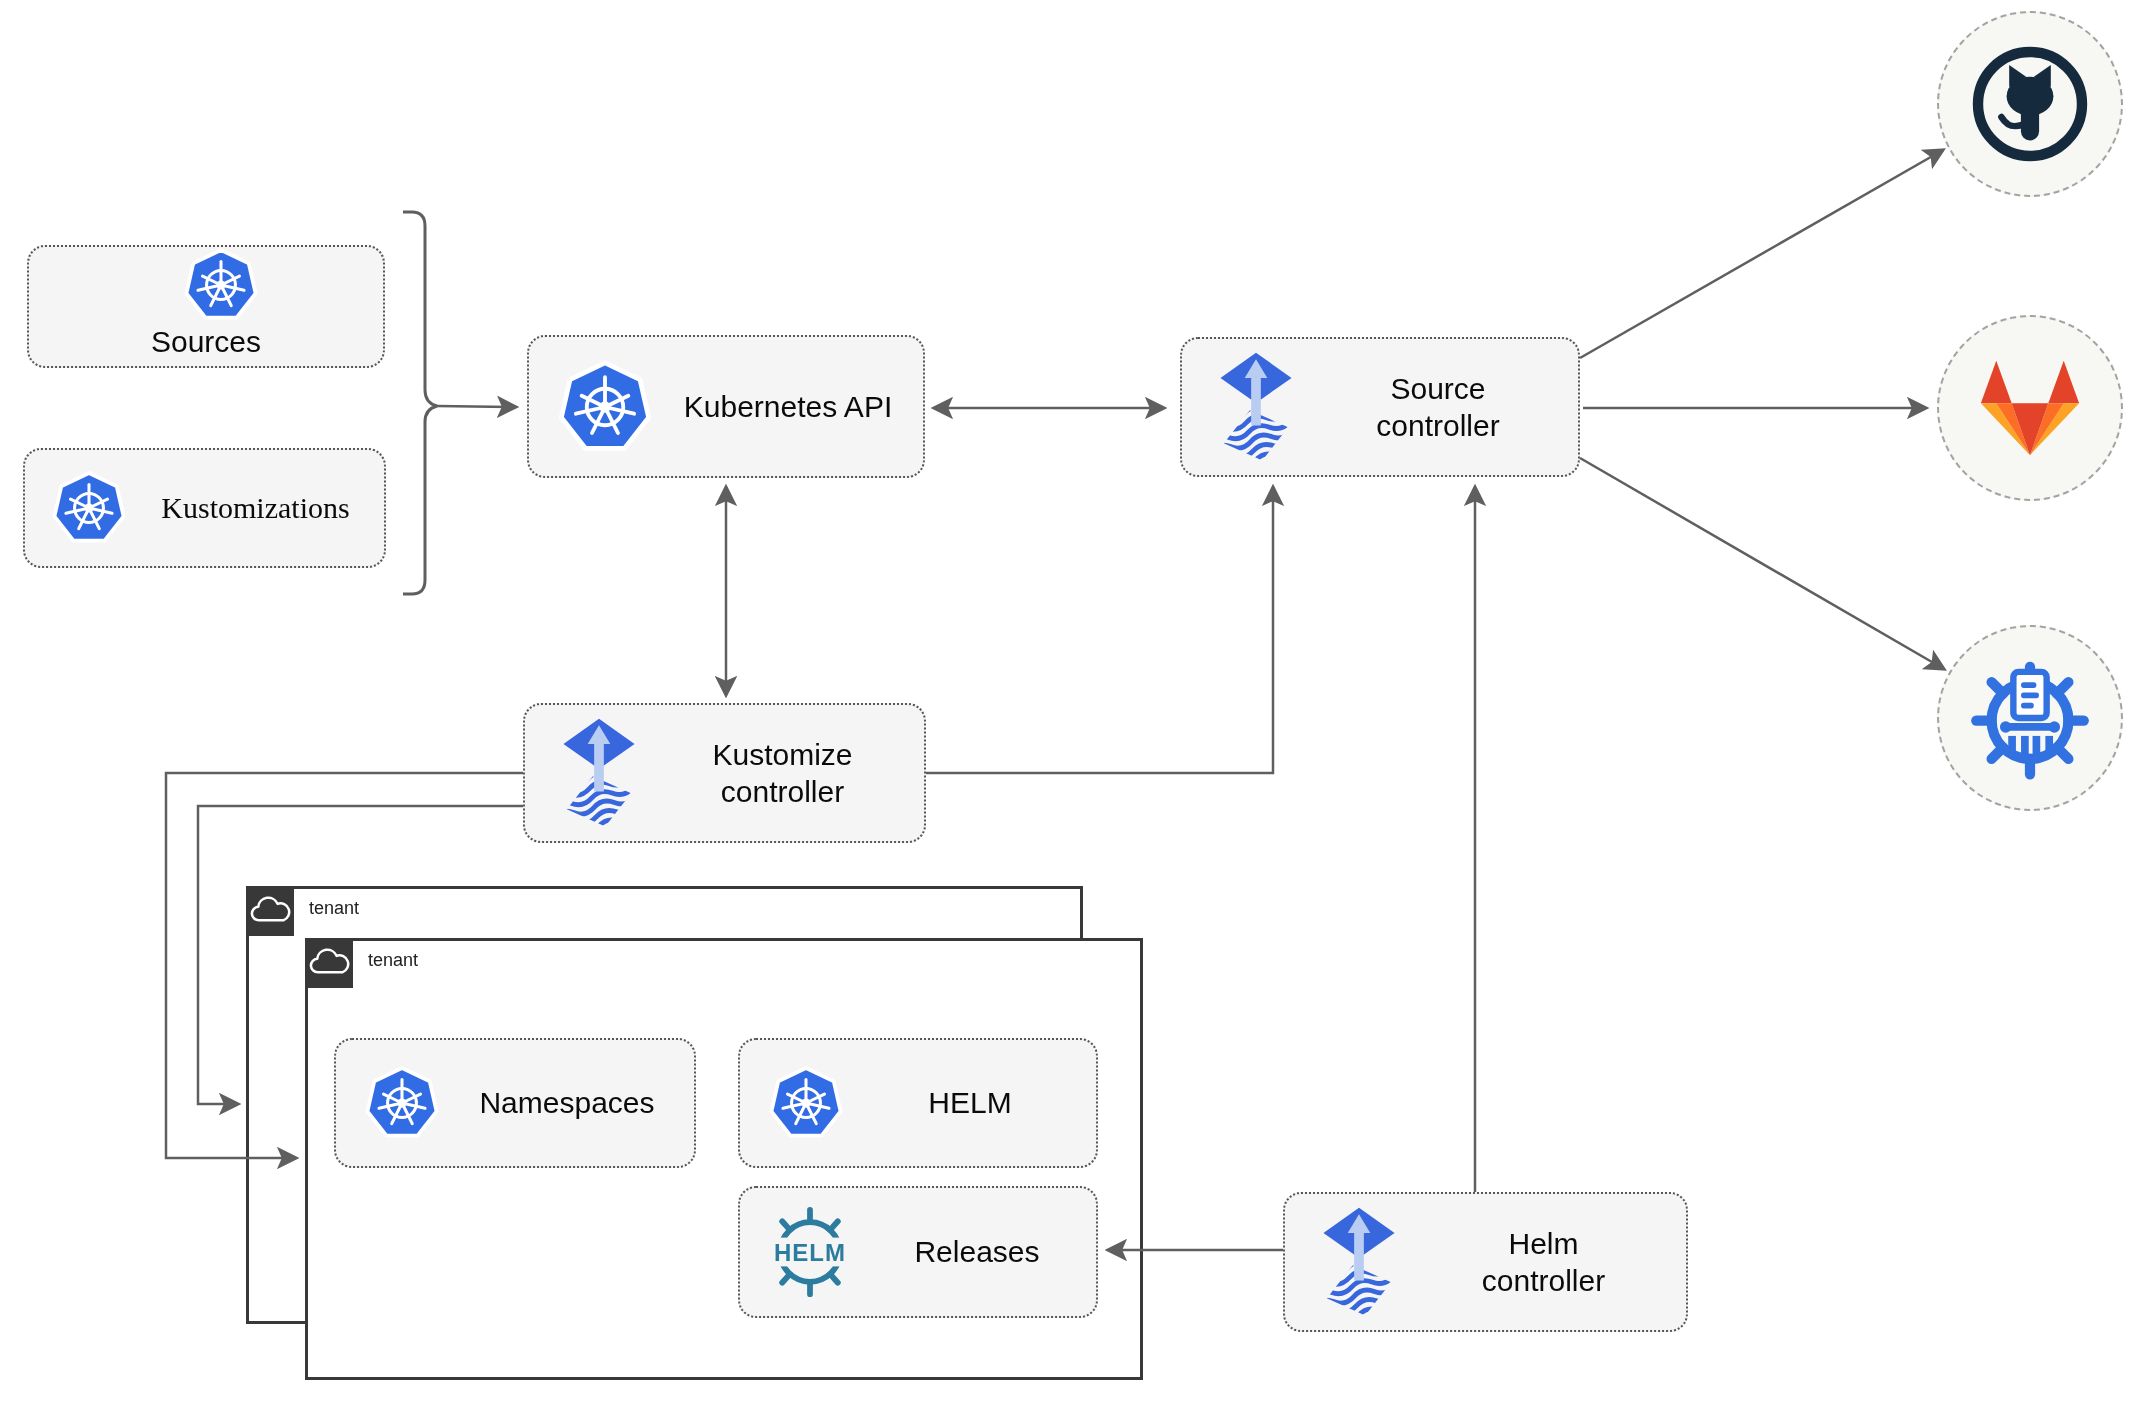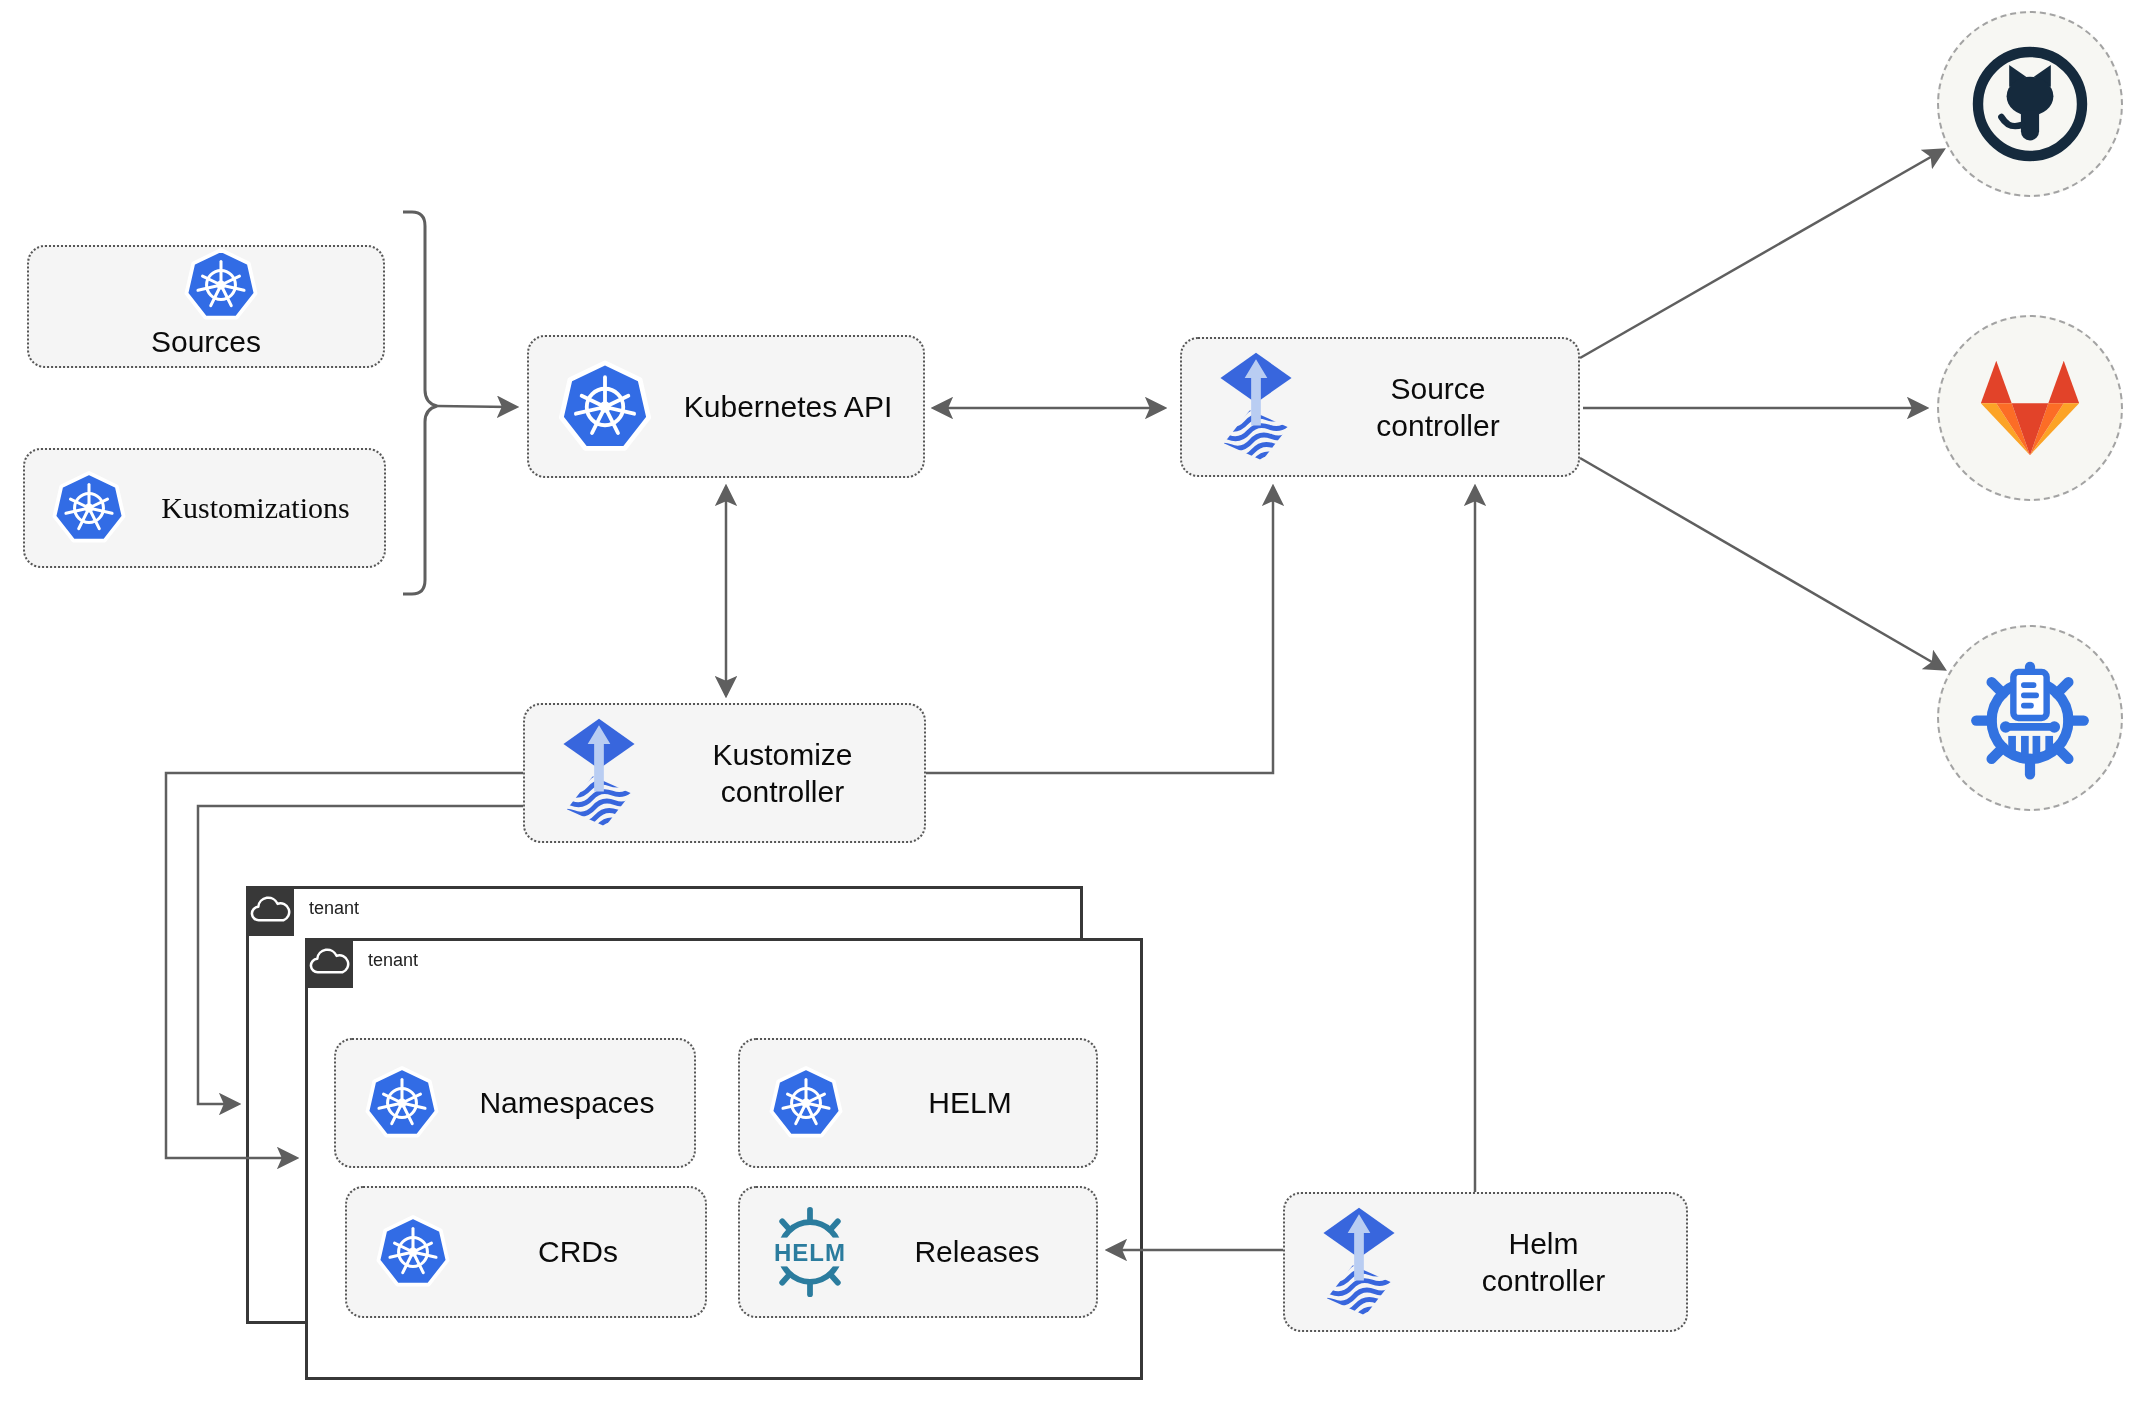--- a/index.html
+++ b/index.html
@@ -226,28 +226,20 @@
 
   <div class="node" style="left:738px;top:1038px;width:360px;height:130px;">
     <span class="icon" style="margin-left:28px;">
       <svg width="76" height="76" viewBox="0 0 100 100">
           <use href="#k8s"></use>
         </svg>
       </span>
     <span class="label">HELM</span>
   </div>
 
-  <div class="node" style="left:345px;top:1186px;width:362px;height:132px;">
-    <span class="icon" style="margin-left:28px;">
-      <svg width="76" height="76" viewBox="0 0 100 100">
-          <use href="#k8s"></use>
-        </svg>
-      </span>
-    <span class="label">CRDs</span>
-  </div>
 
   <div class="node" style="left:738px;top:1186px;width:360px;height:132px;">
     <span class="icon" style="margin-left:22px;">
       <svg width="96" height="96" viewBox="0 0 100 100">
           <use href="#helmwheel"></use>
         <text x="50" y="59" text-anchor="middle" class="helm-word">HELM</text>
       </svg>
       </span>
     <span class="label">Releases</span>
   </div>

